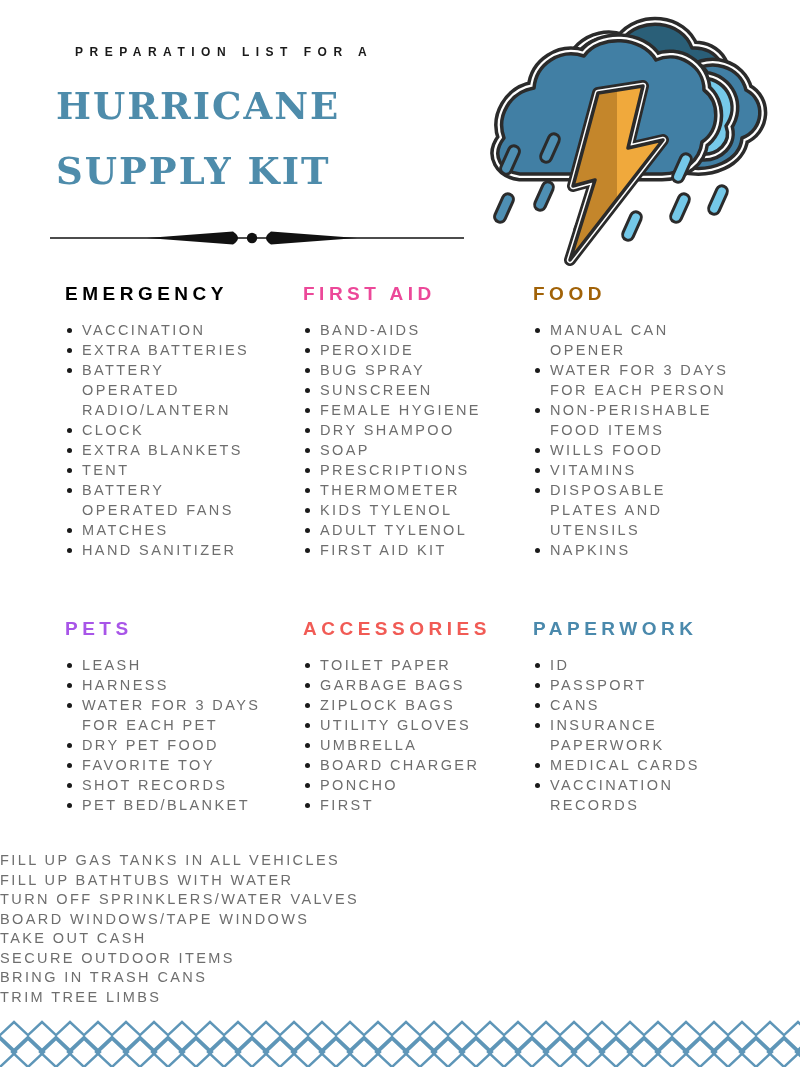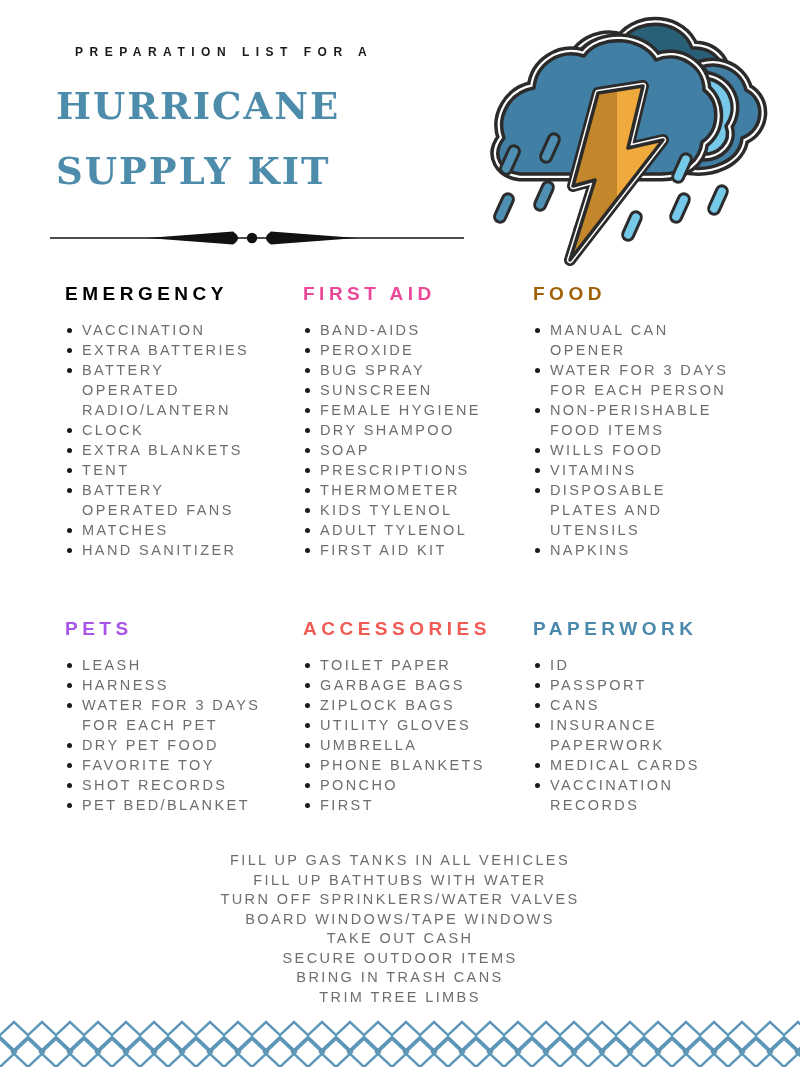--- a/index.html
+++ b/index.html
@@ -48,21 +48,21 @@
   .bullet{
     width:5px;height:5px;border-radius:50%;background:var(--ink);
     margin:8px 10px 0 2px;flex-shrink:0;
   }
   .itext{
     font-size:14.5px;line-height:20px;letter-spacing:2.4px;color:var(--body-gray);
     white-space:pre-line;
   }
   
   .footer{
-    position:absolute;left:0;top:851px;width:800px;text-align:center;
+    position:absolute;left:0;top:851px;width:800px;text-align:left;
   }
   .fline{
     font-size:14.5px;line-height:19.5px;letter-spacing:2.4px;color:var(--body-gray);
     white-space:nowrap;
   }
   
   .lattice-border{position:absolute;left:0;bottom:0;}
   .lat{fill:none;stroke:var(--border-color);stroke-width:2.4px;}
   
   .oBlack{fill:none;stroke:#2B2B2B;stroke-width:15;stroke-linejoin:round;}
@@ -330,21 +330,21 @@
         <li>
           <span class="bullet"></span>
           <span class="itext">UTILITY GLOVES</span>
         </li>
         <li>
           <span class="bullet"></span>
           <span class="itext">UMBRELLA</span>
         </li>
         <li>
           <span class="bullet"></span>
-          <span class="itext">PHONE BLANKETS</span>
+          <span class="itext">BOARD CHARGER</span>
         </li>
         <li>
           <span class="bullet"></span>
           <span class="itext">PONCHO</span>
         </li>
         <li>
           <span class="bullet"></span>
           <span class="itext">FIRST</span>
         </li>
       </ul>

